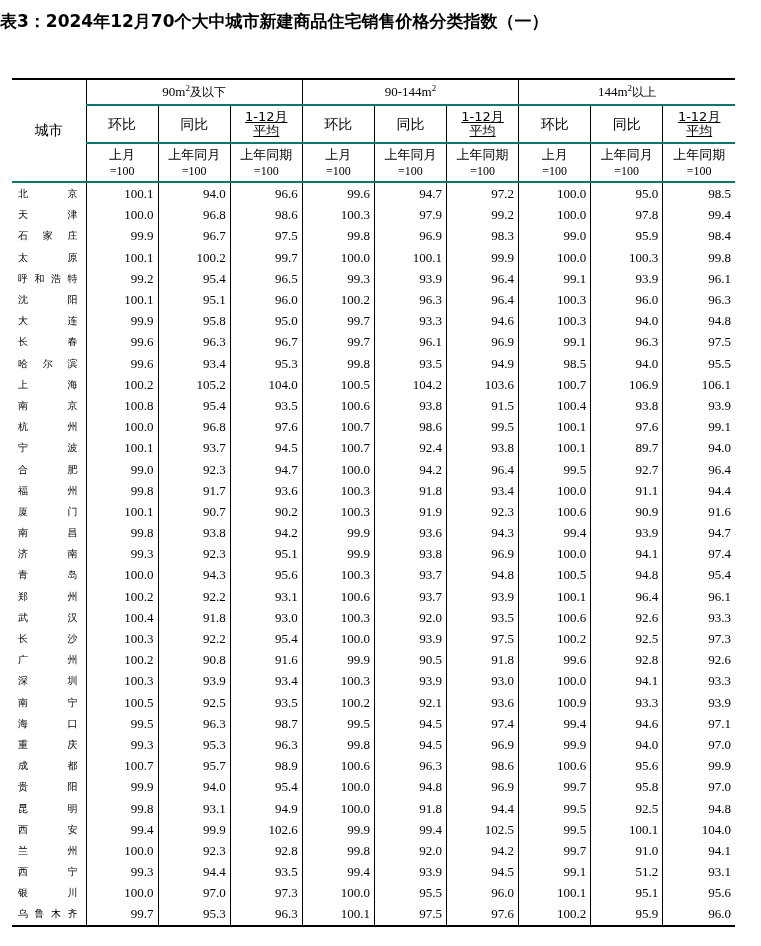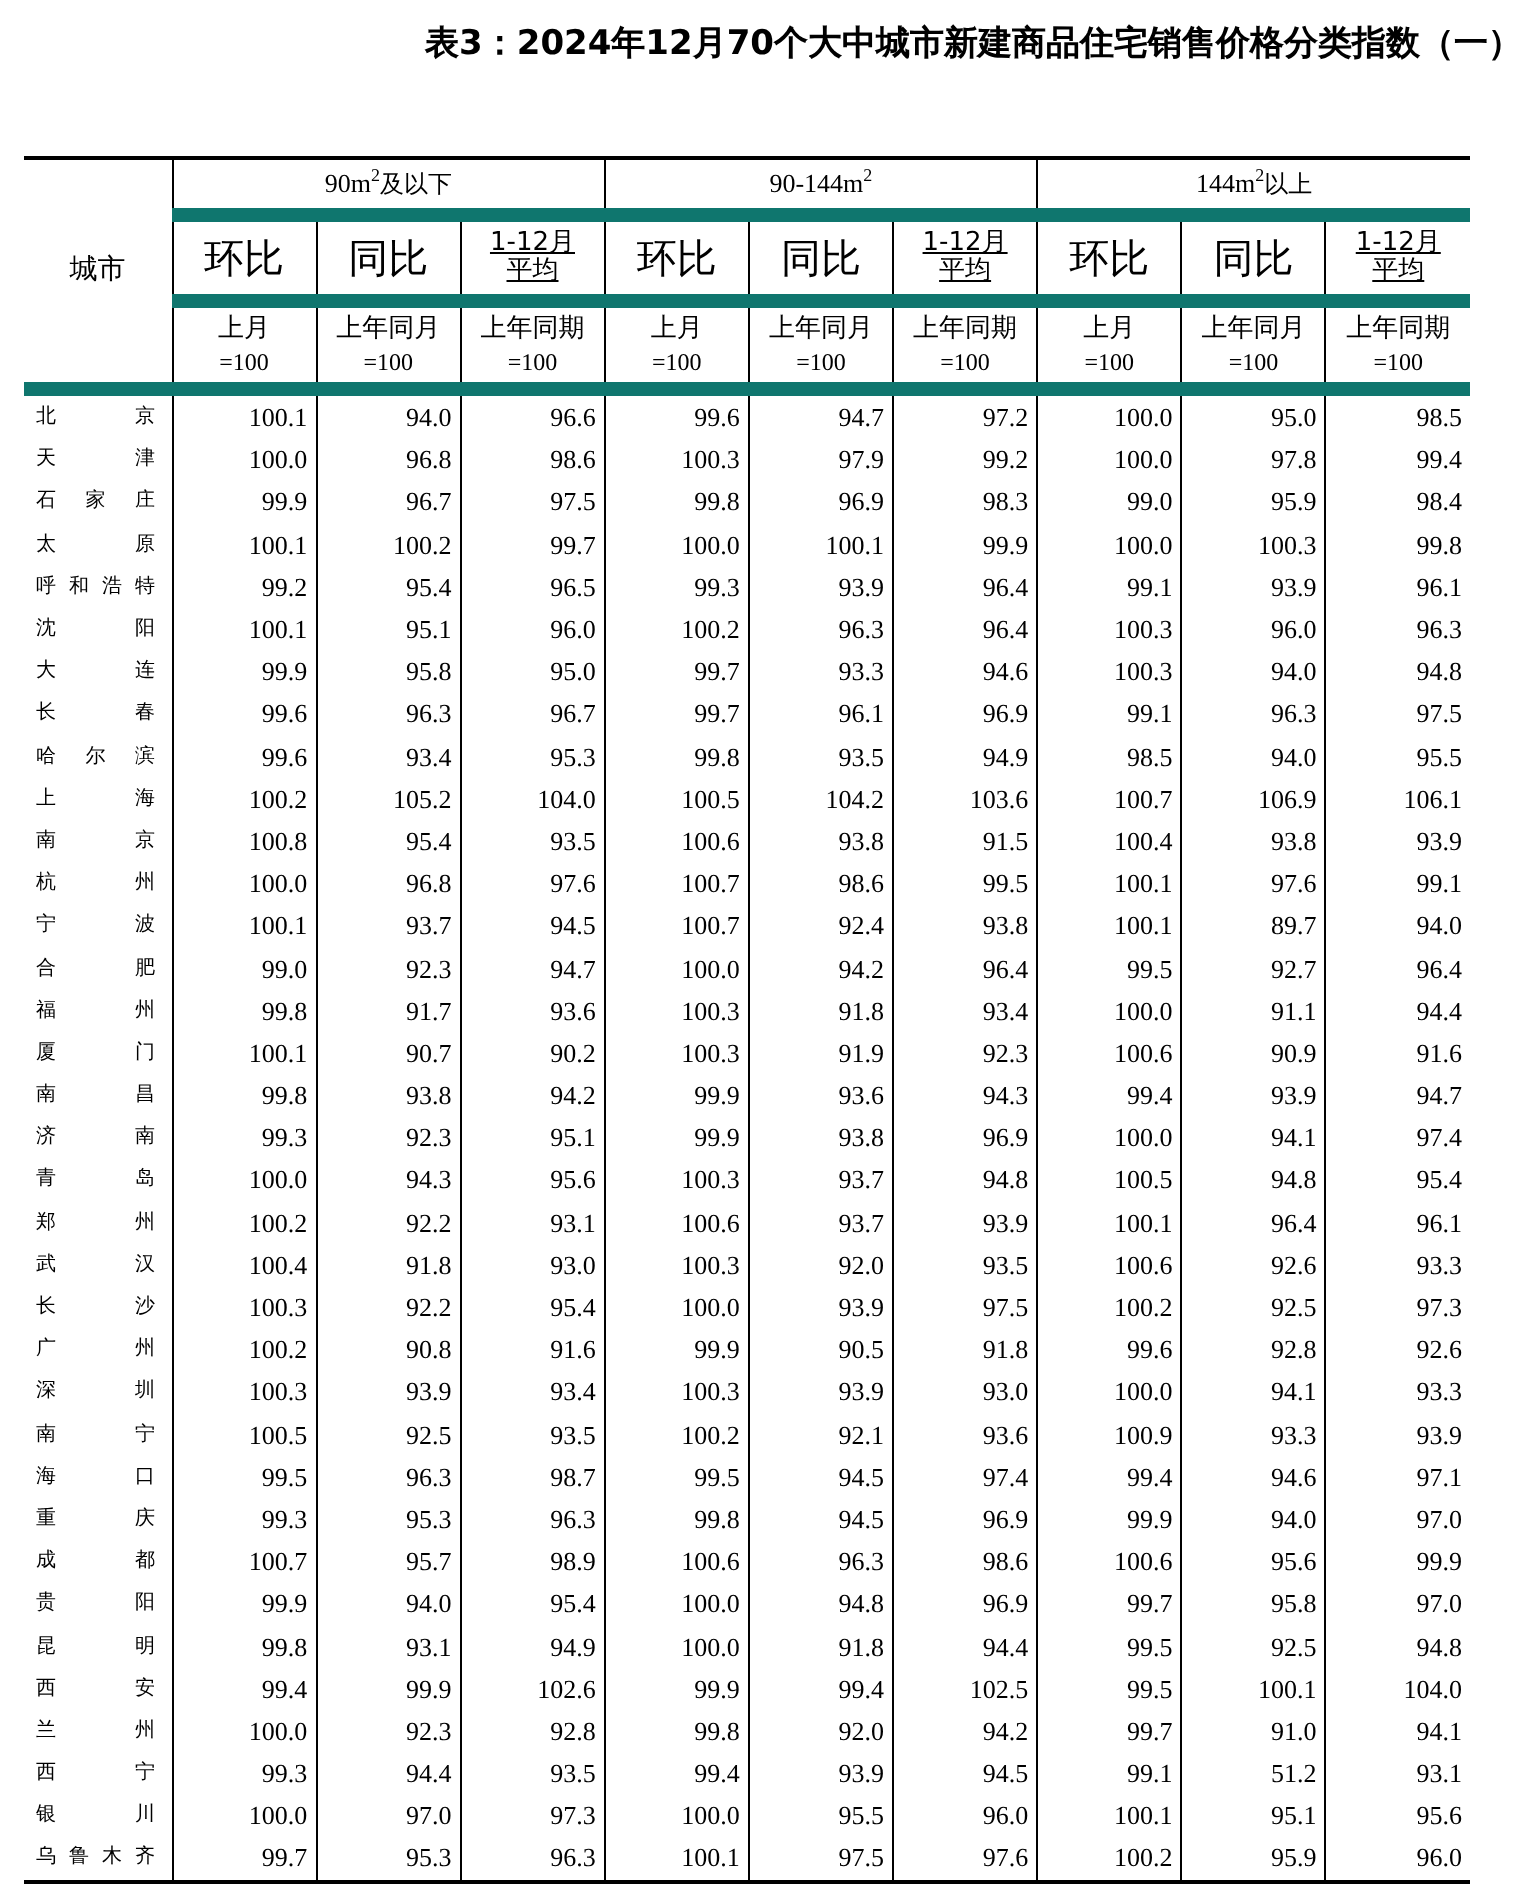--- a/index.html
+++ b/index.html
@@ -1,27 +1,27 @@
 <!DOCTYPE html>
 <html><head>
 <meta charset="utf-8">
 <style>
   html, body { margin: 0; padding: 0; background: #ffffff; }
   body { width: 761px; height: 946px; position: relative; font-family: "Liberation Serif", "DejaVu Serif", serif; color: #000; overflow: hidden; }
-  .title { position: absolute; top: 10px; left: 0; width: 761px; text-align: right; font-family: "DejaVu Sans", "Liberation Sans", sans-serif; font-weight: bold; font-size: 17px; letter-spacing: 0px; }
+  .title { position: absolute; top: 10px; left: 0; width: 761px; text-align: left; font-family: "DejaVu Sans", "Liberation Sans", sans-serif; font-weight: bold; font-size: 17px; letter-spacing: 0px; }
   table.t { position: absolute; top: 78px; left: 12px; border-collapse: collapse; width: 723px; table-layout: fixed; }
   table.t col.city { width: 74px; }
   table.t col.v { width: 72.1px; }
-  .t th { font-weight: normal; font-family: "DejaVu Sans", "Liberation Sans", sans-serif; font-size: 13px; text-align: center; padding: 0; border-left: 1px solid #000; border-right: 1px solid #000; border-bottom: 7px solid #0f766e; line-height: 15px; }
+  .t th { font-weight: normal; font-family: "DejaVu Sans", "Liberation Sans", sans-serif; font-size: 13px; text-align: center; padding: 0; border-left: 1px solid #000; border-right: 1px solid #000; border-bottom: 2px solid #0f766e; line-height: 15px; }
   .t thead tr:first-child th { border-top: 2px solid #000; }
   .t th.city { border-left: none; font-size: 14px; }
   .t th.last { border-right: none; }
   .t th.grp { height: 24px; font-family: "Liberation Serif", serif; font-size: 13px; }
   .t th.grp sup { font-size: 9px; line-height: 0; }
-  .t th.sub { height: 36px; font-size: 20px; }
+  .t th.sub { height: 36px; font-size: 14px; }
   .t th.sub.two { font-size: 13px; line-height: 14px; text-decoration: underline; }
   .t th.base { height: 37px; font-size: 13px; line-height: 16px; }
   .t th.base .eq { font-family: Liberation Serif, serif; font-size: 12px; }
   .t td { height: 21.2px; padding: 0 4px 0 0; font-size: 13px; text-align: right; border-left: 1px solid #000; line-height: 21px; white-space: nowrap; }
   .t td.city { border-left: none; text-align: justify; text-align-last: justify; padding: 0 8px 0 6px; font-family: "DejaVu Sans", "Liberation Sans", sans-serif; font-size: 10px; }
   .t tbody tr:last-child td { border-bottom: 2px solid #000; }
 </style>
 </head>
 <body>
 

